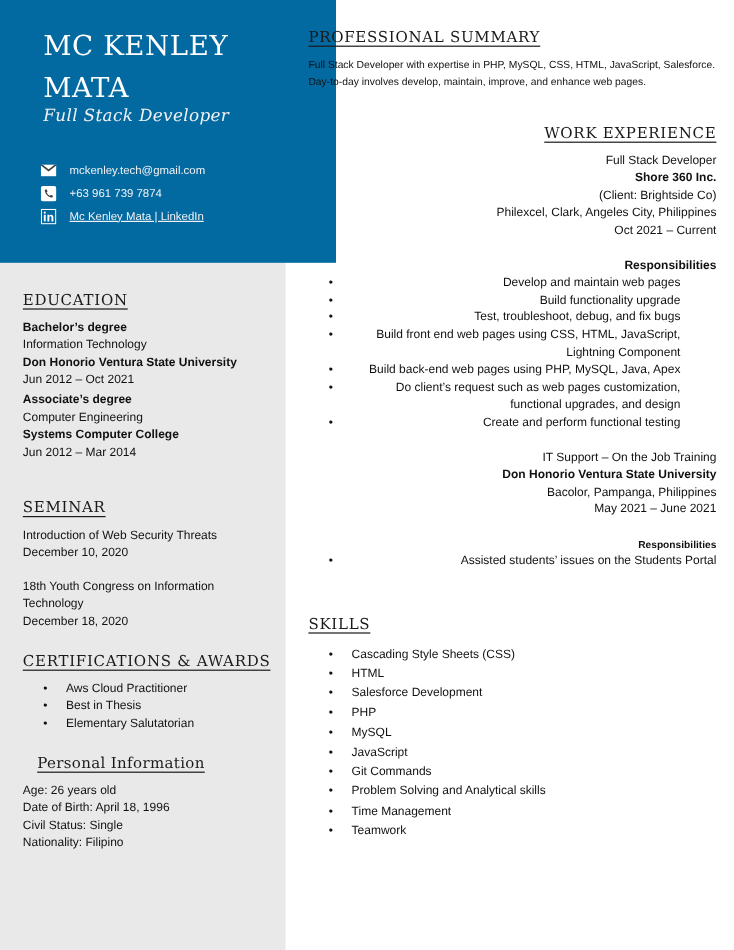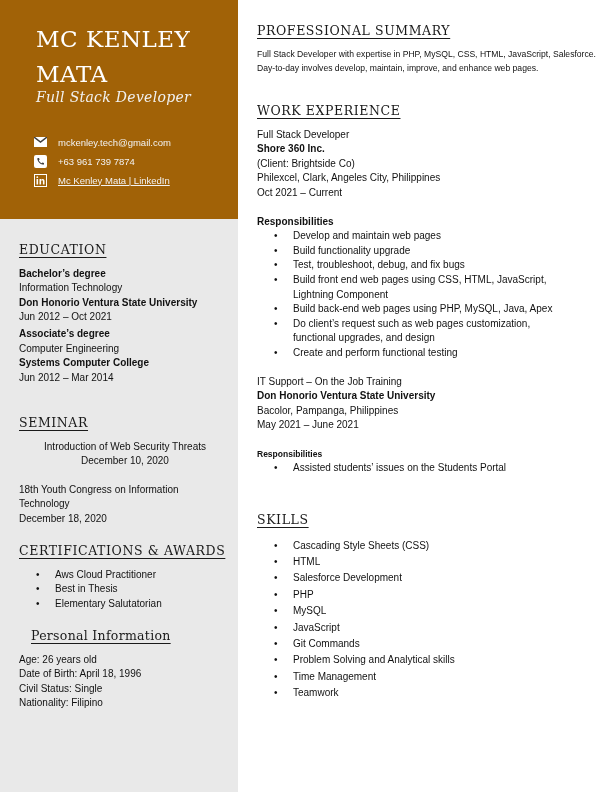--- a/index.html
+++ b/index.html
@@ -1,19 +1,19 @@
 <!DOCTYPE html>
 <html><head>
   <meta charset="utf-8">
   <style>
     html, body { margin:0; padding:0; }
     body { width:612px; height:792px; position:relative; background:#ffffff; overflow:hidden;
            font-family:"Liberation Sans", sans-serif; color:#111; }
     .sidebar { position:absolute; left:0; top:0; width:238px; height:792px; background:#e9e9e9; }
-    .header { position:absolute; left:0; top:0; width:238px; height:219px; background:#a16207; color:#fff; }
+    .header { position:absolute; left:0; top:0; width:280px; height:219px; background:#0369a1; color:#fff; }
     .name { position:absolute; left:36px; top:22px; font-family:"DejaVu Serif", serif; font-size:23px;
             line-height:35px; letter-spacing:0.5px; color:#fff; width:200px; }
     .title { position:absolute; left:36px; top:89px; font-family:"DejaVu Serif", serif; font-style:italic;
              font-size:14px; color:#f2f2f2; letter-spacing:0.3px; }
     .contact { position:absolute; left:34px; font-size:9.5px; color:#f2f2f2; display:flex; align-items:center; }
     .contact .ic { width:13px; height:12px; margin-right:11px; display:inline-flex; align-items:center; justify-content:center; }
     .contact a { color:#f2f2f2; text-decoration:underline; }
     .sec-head { font-family:"DejaVu Serif", serif; font-size:12.5px; letter-spacing:0.6px; text-decoration:underline;
                 text-underline-offset:3px; color:#1a1a1a; margin:0; font-weight:normal; }
     .lft { position:absolute; left:19px; width:212px; font-size:10px; line-height:14.6px; }
@@ -81,21 +81,21 @@
   <div style="margin-top:2px;">
     <p class="b">Associate’s degree</p>
     <p>Computer Engineering</p>
     <p class="b">Systems Computer College</p>
     <p>Jun 2012 – Mar 2014</p>
   </div>
 </div>
 
 <div class="lft" style="top:416px;">
   <h2 class="sec-head">SEMINAR</h2>
-  <div style="margin-top:9px;text-align:center;">
+  <div style="margin-top:9px;">
     <p>Introduction of Web Security Threats</p>
     <p>December 10, 2020</p>
   </div>
   <div style="margin-top:14px; width:190px;">
     <p>18th Youth Congress on Information Technology</p>
     <p>December 18, 2020</p>
   </div>
 </div>
 
 <div class="lft" style="top:544px;">
@@ -115,21 +115,21 @@
     <p>Civil Status: Single</p>
     <p>Nationality: Filipino</p>
   </div>
 </div>
 
 <div class="rgt" style="top:24px;">
   <h2 class="sec-head">PROFESSIONAL SUMMARY</h2>
   <p class="summary" style="margin-top:8px;">Full Stack Developer with expertise in PHP, MySQL, CSS, HTML, JavaScript, Salesforce. Day-to-day involves develop, maintain, improve, and enhance web pages.</p>
 </div>
 
-<div class="rgt" style="top:104px;">
+<div class="rgt" style="top:104px;text-align:right;">
   <h2 class="sec-head">WORK EXPERIENCE</h2>
   <div style="margin-top:9px;">
     <p>Full Stack Developer</p>
     <p class="b">Shore 360 Inc.</p>
     <p>(Client: Brightside Co)</p>
     <p>Philexcel, Clark, Angeles City, Philippines</p>
     <p>Oct 2021 – Current</p>
     <p class="b" style="margin-top:14px;">Responsibilities</p>
     <ul class="bul" style="width:310px;">
       <li>Develop and maintain web pages</li>

